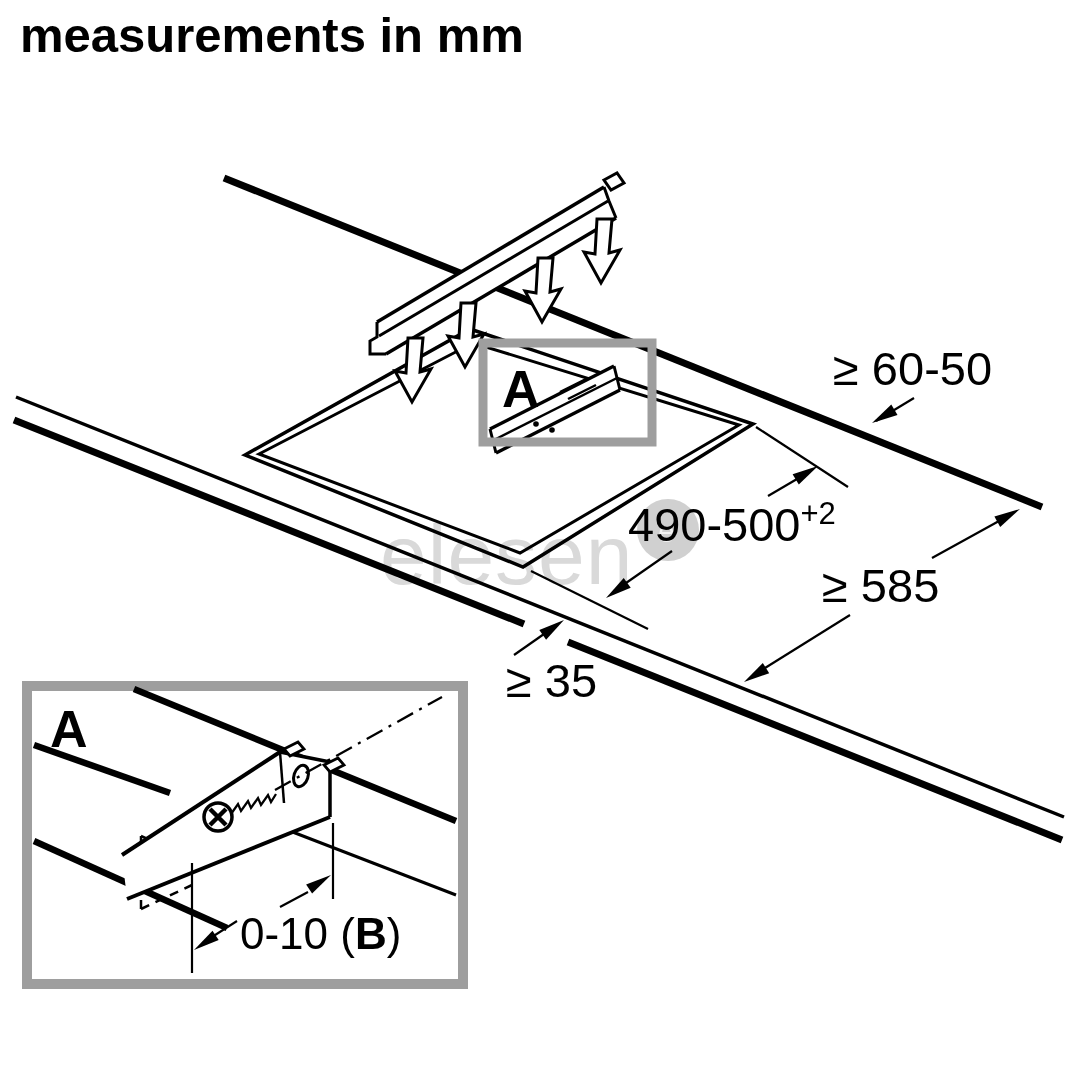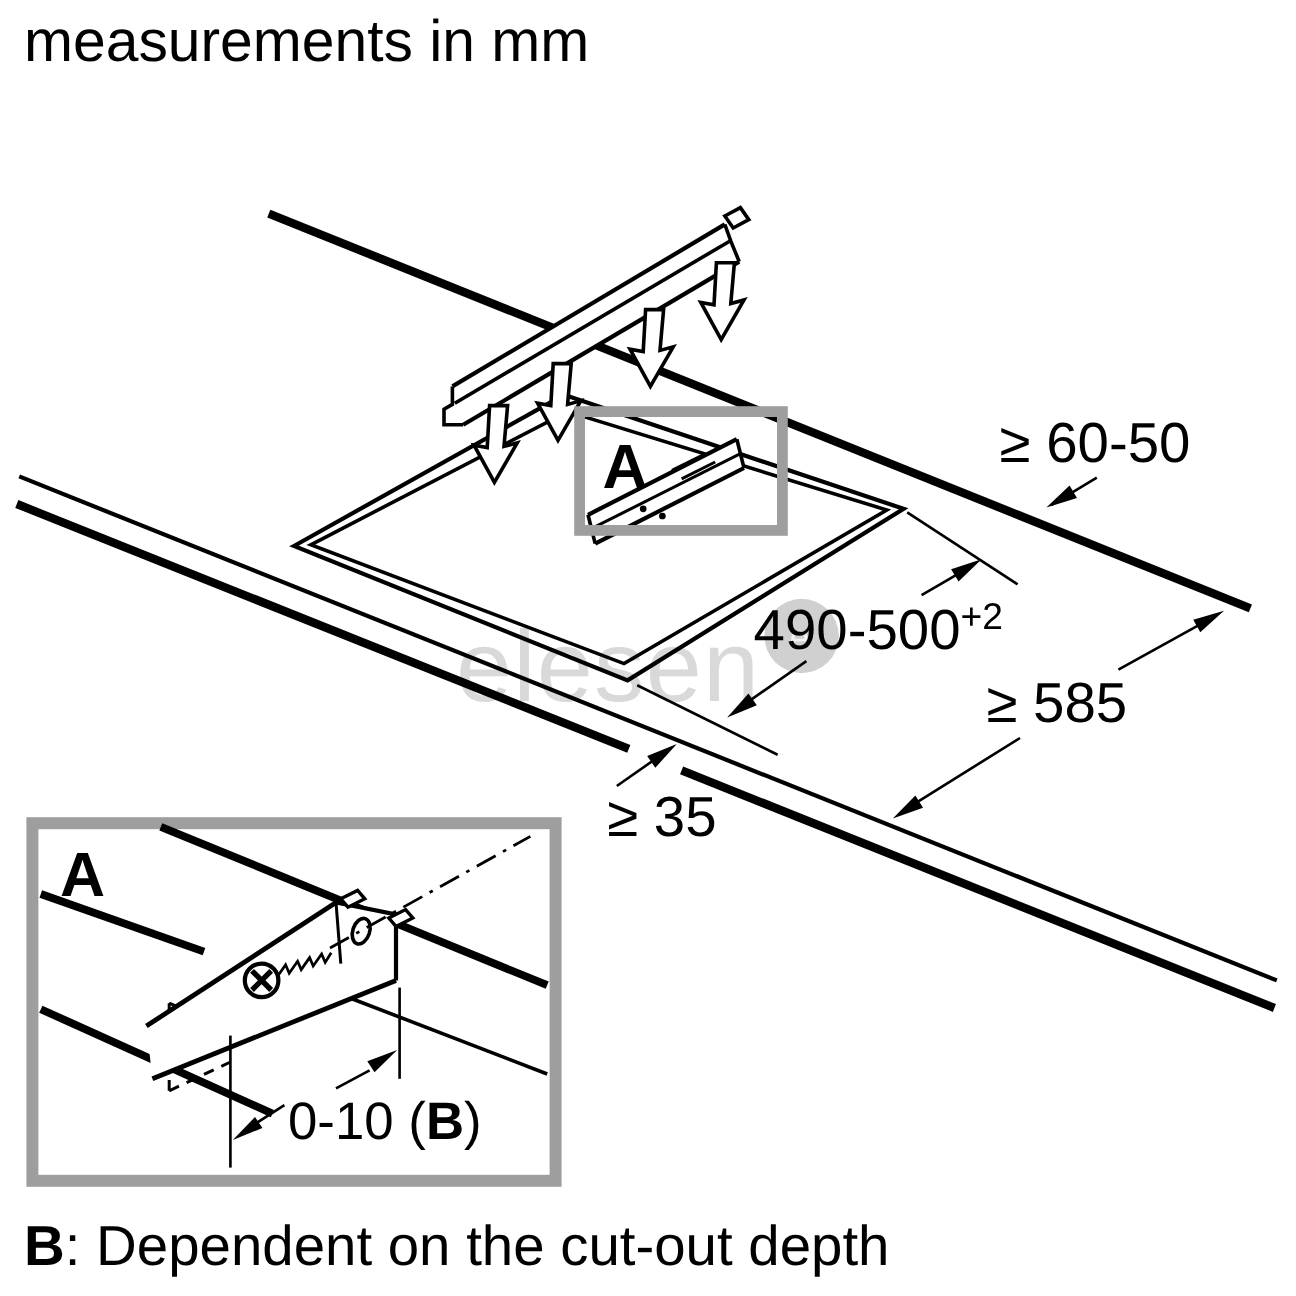--- a/index.html
+++ b/index.html
@@ -1,19 +1,19 @@
 <!DOCTYPE html>
 <html><head>
 <meta charset="utf-8">
 <style>
   html,body{margin:0;padding:0;background:#ffffff;}
   .page{position:relative;width:1080px;height:1080px;background:#ffffff;overflow:hidden;
         font-family:"Liberation Sans",sans-serif;color:#000;}
   .title{position:absolute;left:20px;top:8px;font-size:49px;line-height:55px;
-         letter-spacing:0px;color:#000;white-space:nowrap;}
+         letter-spacing:0px;color:#000;white-space:nowrap;font-weight:bold;}
   .footnote{position:absolute;left:20px;top:1010px;font-size:47px;white-space:nowrap;color:#000;}
   .footnote b{font-weight:bold;}
   svg text{font-family:"Liberation Sans",sans-serif;fill:#000;}
   .dim{font-size:47px;}
   .dimsup{font-size:31px;}
   .callout{font-size:52px;font-weight:bold;}
   .wm{font-size:84px;fill:#d9d9d9;letter-spacing:1px;}
   .wmlogo{font-size:30px;fill:#ffffff;opacity:.75;}
   .detaildim{font-size:44px;}
 </style>
@@ -155,15 +155,14 @@
           <line x1="215" y1="240" x2="190" y2="256" stroke-width="2.2"></line>
           <polygon points="172,269 190.5,249.8 196.7,259" fill="#000" stroke="none"></polygon>
           <line x1="258" y1="226" x2="286" y2="211" stroke-width="2.2"></line>
           <polygon points="309,194 290.1,212.6 284.1,203.4" fill="#000" stroke="none"></polygon>
         </g>
       </g>
       <text class="detaildim" x="218" y="268"><tspan>0-10 (</tspan><tspan font-weight="bold">B</tspan><tspan>)</tspan></text>
     </g>
   </svg>
 
-  <div class="footnote"><b>B</b><span>: Dependent on the cut-out depth</span></div>
 
 </div>
 
 </body></html>

